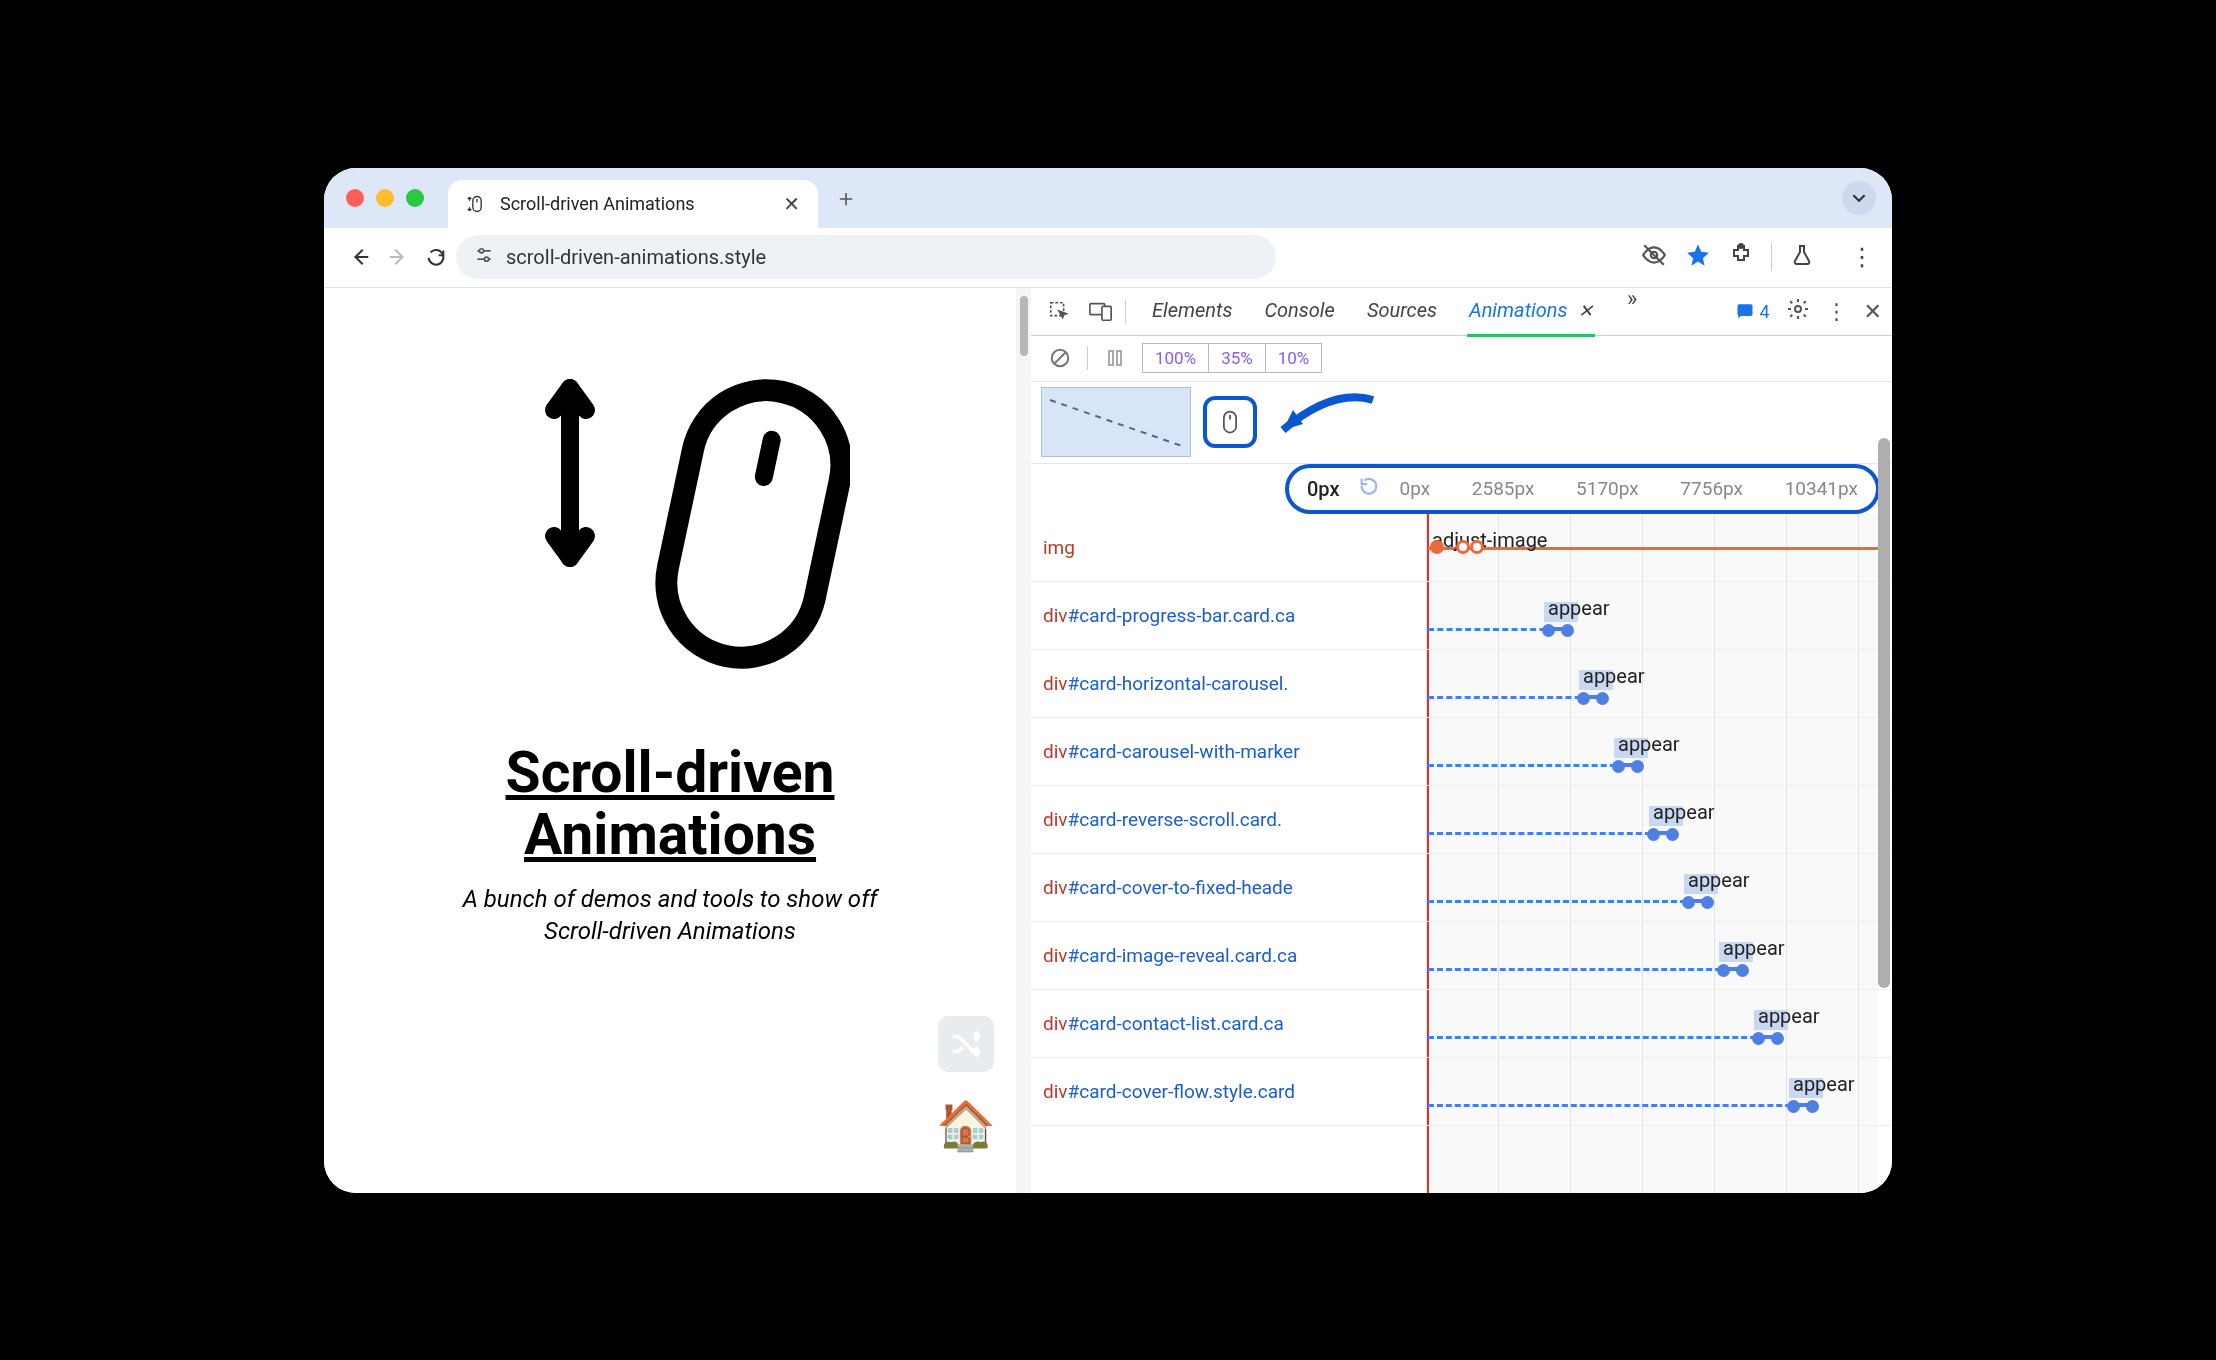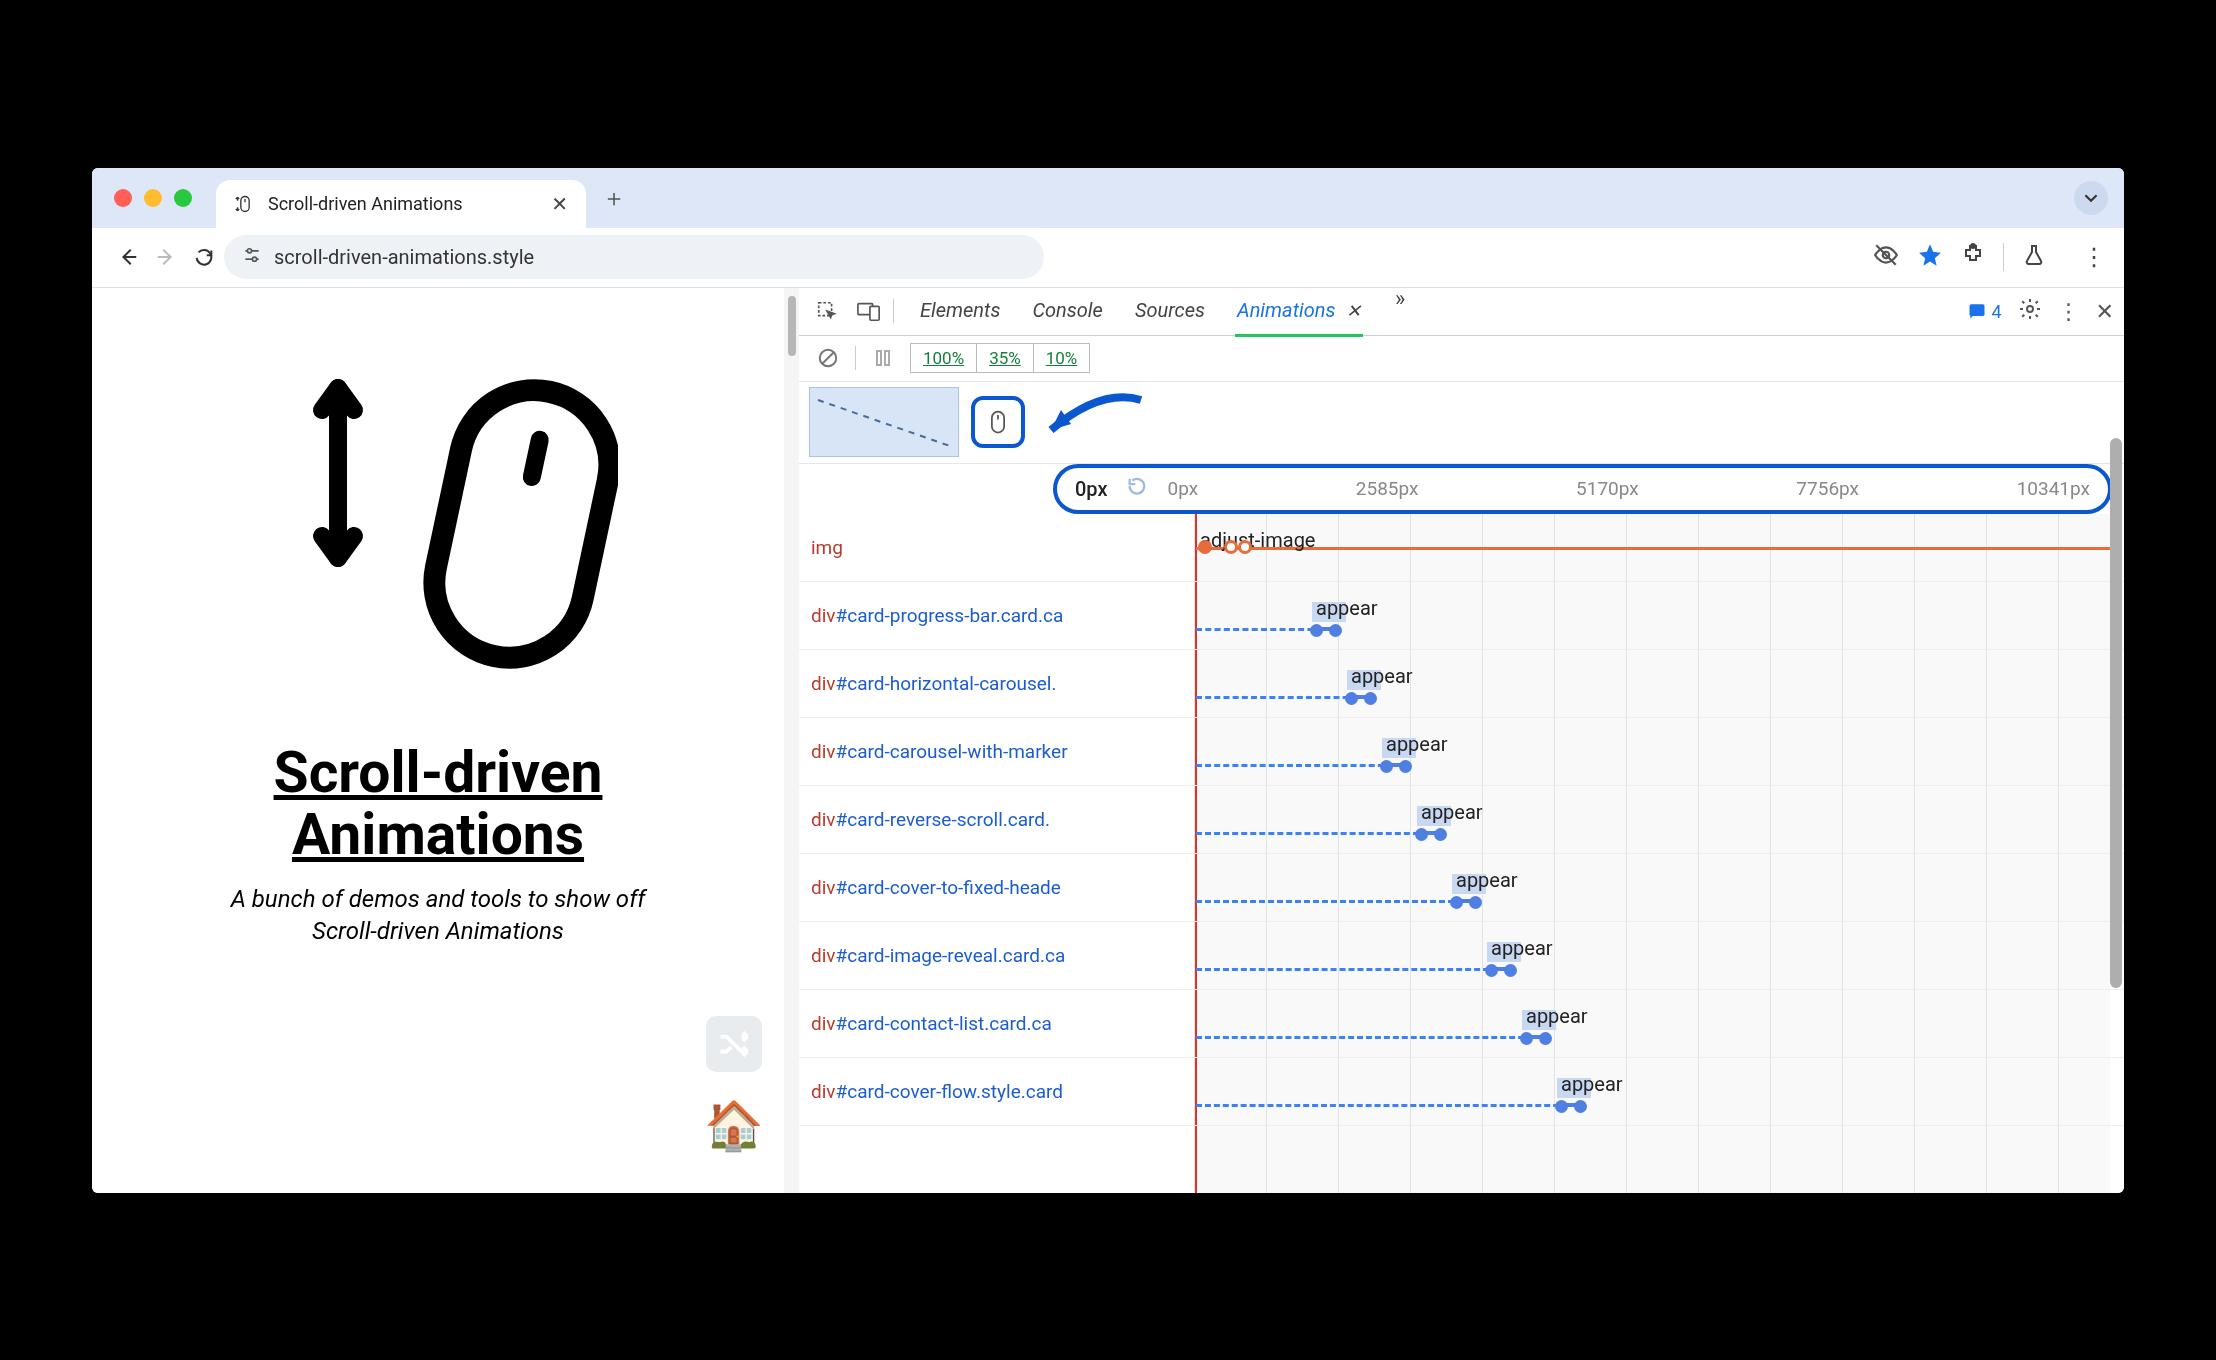--- a/index.html
+++ b/index.html
@@ -1,17 +1,17 @@
 <!DOCTYPE html>
 <html><head>
 <meta charset="utf-8">
 <style>
   *{box-sizing:border-box;margin:0;padding:0;font-family:-apple-system,BlinkMacSystemFont,"Segoe UI",Roboto,Arial,sans-serif;}
   body{background:#000;width:2216px;height:1360px;display:flex;align-items:center;justify-content:center;}
-  .window{width:2032px;height:1025px;background:#fff;border-radius:6px;box-shadow:0 20px 60px rgba(0,0,0,.6);overflow:hidden;display:flex;flex-direction:column;}
+  .window{width:1568px;height:1025px;background:#fff;border-radius:32px;box-shadow:0 20px 60px rgba(0,0,0,.6);overflow:hidden;display:flex;flex-direction:column;}
   
   .tabstrip{height:60px;background:#dde7f7;display:flex;align-items:flex-end;padding-left:22px;position:relative;}
   .traffic{display:flex;gap:12px;align-self:center;margin-right:24px;}
   .dot{width:18px;height:18px;border-radius:50%;}
   .dot.r{background:#ff5f57;}
   .dot.y{background:#febc2e;}
   .dot.g{background:#28c840;}
   .tab{background:#fff;border-radius:14px 14px 0 0;height:48px;display:flex;align-items:center;padding:0 18px;gap:12px;min-width:370px;}
   .tab-favicon{width:22px;height:22px;display:flex;align-items:center;justify-content:center;font-size:18px;}
   .tab-title{font-size:18px;color:#222;}
@@ -50,21 +50,21 @@
   .dt-tab.active{color:#1a73e8;border-bottom:3px solid #22c55e;}
   .dt-tab-close{font-size:18px;color:#444;margin-left:6px;}
   .dt-overflow{font-size:22px;color:#444;margin-left:4px;}
   .dt-right{margin-left:auto;display:flex;align-items:center;gap:16px;}
   .badge{display:flex;align-items:center;gap:4px;color:#1a73e8;font-size:18px;}
   
   .dt-controls{height:46px;display:flex;align-items:center;padding:0 14px;gap:12px;border-bottom:1px solid #e5e5e5;}
   .ctrl-ico{width:30px;height:30px;display:flex;align-items:center;justify-content:center;color:#888;}
   .vsep{width:1px;height:24px;background:#ccc;}
   .speed-grp{display:flex;border:1px solid #bbb;height:30px;border-radius:0;}
-  .speed{padding:0 12px;font-size:17px;color:#15803d;display:flex;align-items:center;border-right:1px solid #bbb;text-decoration:underline;}
+  .speed{padding:0 12px;font-size:17px;color:#8b5cf6;display:flex;align-items:center;border-right:1px solid #bbb;}
   .speed:last-child{border-right:none;}
   
   .dt-preview{height:82px;display:flex;align-items:center;padding-left:10px;gap:8px;border-bottom:1px solid #e5e5e5;position:relative;}
   .preview-thumb{width:150px;height:70px;background:#d7e5f7;border:1px solid #aac3e2;position:relative;}
   .mouse-badge{width:54px;height:52px;border:4px solid #0b57d0;border-radius:12px;display:flex;align-items:center;justify-content:center;position:absolute;left:172px;top:14px;background:#fff;}
   .arrow-annot{position:absolute;left:232px;top:0px;}
   
   .ruler{height:50px;border:4px solid #0b57d0;border-radius:28px;margin:0 12px 0 254px;display:flex;align-items:center;padding:0 18px;gap:10px;position:relative;}
   .ruler-val{font-size:20px;color:#222;font-weight:500;}
   .ruler-refresh{color:#9db9e4;font-size:22px;margin-left:8px;}

